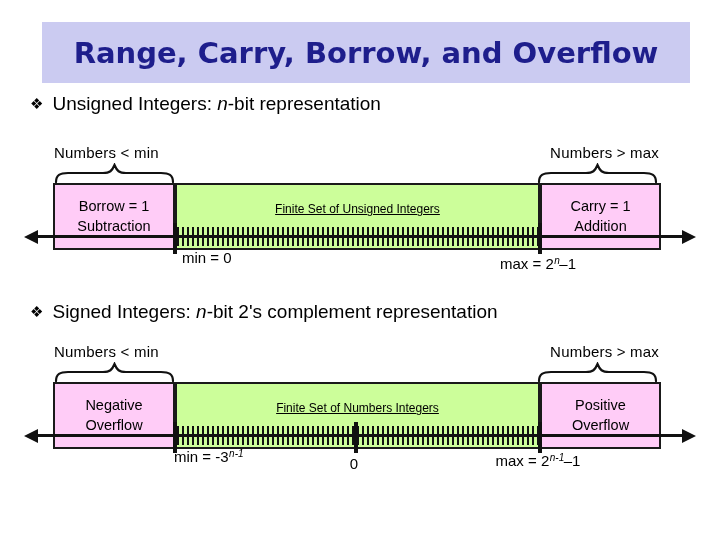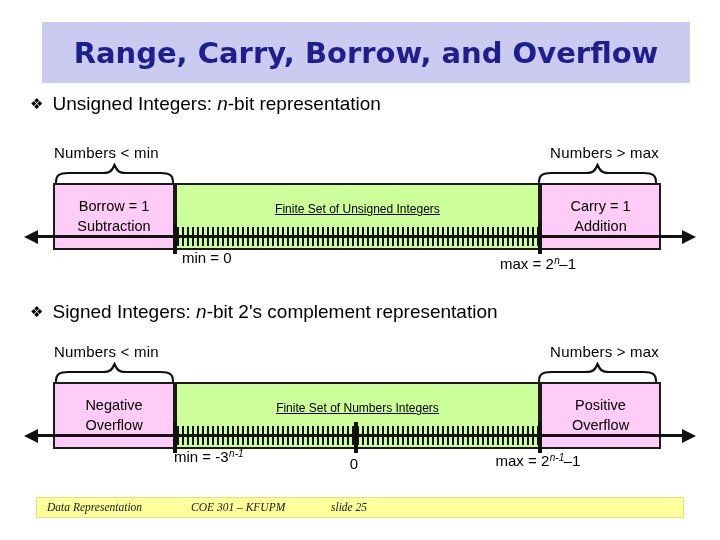--- a/index.html
+++ b/index.html
@@ -167,19 +167,14 @@
 
     <div class="limit-label lbl-min">
       <span>min = -3</span><sup>n-1</sup><span></span>
     </div>
     <div class="limit-label lbl-zero">0</div>
     <div class="limit-label lbl-max">
       <span>max = 2</span><sup>n-1</sup><span>–1</span>
     </div>
   </div>
 
-  <div class="footer-bar">
-    <span class="footer-left">Data Representation</span>
-    <span class="footer-center">COE 301 – KFUPM</span>
-    <span class="footer-right">slide 25</span>
-  </div>
 
 </div>
 
 </body></html>

